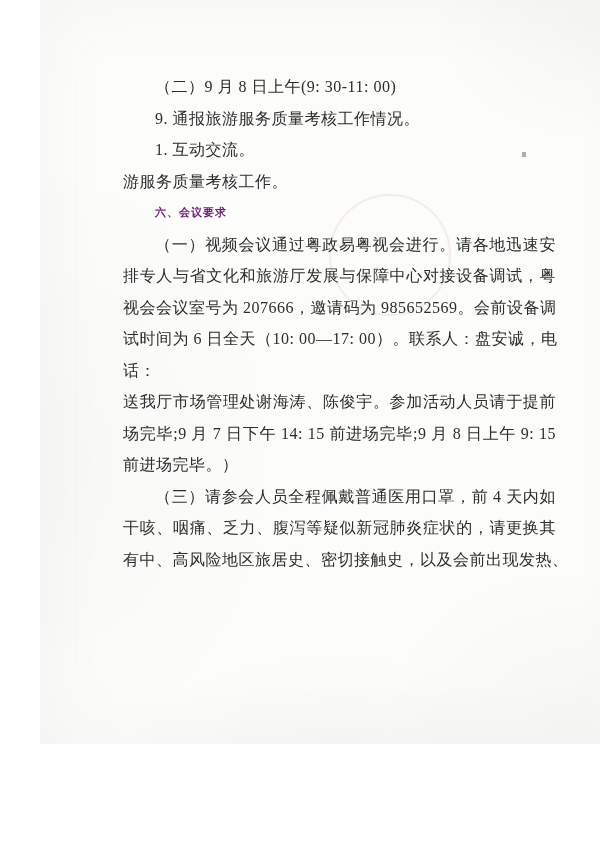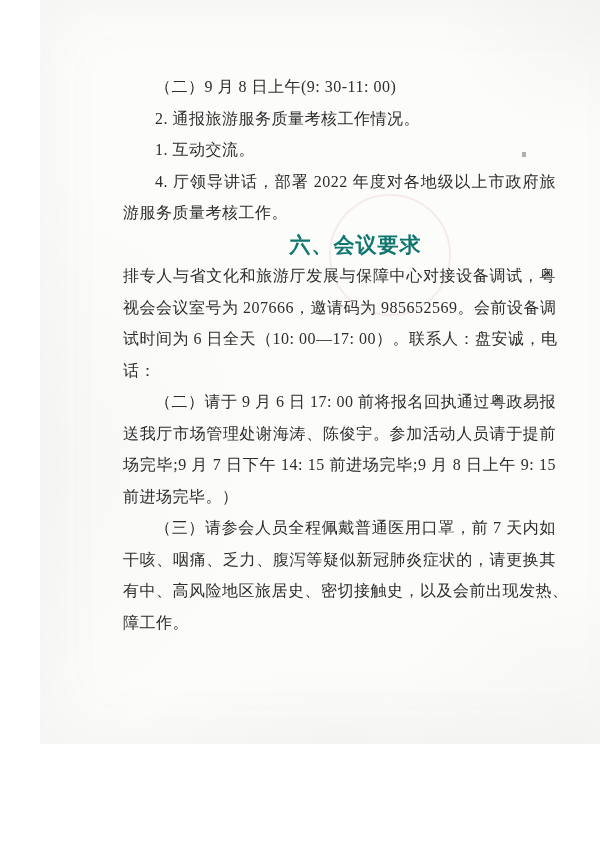--- a/index.html
+++ b/index.html
@@ -42,24 +42,23 @@
     text-align: left;
   }
   .line.fill {
     text-align: justify;
     text-align-last: justify;
   }
   .line.indent { text-indent: 32px; }
   .line.heading {
     font-family: "Liberation Sans", "DejaVu Sans", sans-serif;
     font-weight: bold;
-    font-size: 21px;
-    color: #0f766e;
+    font-size: 11px;
+    color: #701a75;
     letter-spacing: 1px;
-    text-align: center;
   }
   .page-number {
     position: absolute;
     left: 437px;
     top: 783px;
     width: 80px;
     text-align: center;
     font-size: 14px;
     color: #424242;
     letter-spacing: 2px;
@@ -88,40 +87,38 @@
 
 <div class="page">
 
   <div class="stamp-arc"></div>
   <div class="scan-speck"></div>
 
   <div class="content">
 
     <div class="line indent">（二）9 月 8 日上午(9: 30-11: 00)</div>
 
-    <div class="line indent">2. 通报旅游服务质量考核工作情况。</div>
+    <div class="line indent">9. 通报旅游服务质量考核工作情况。</div>
     <div class="line indent">1. 互动交流。</div>
 
-    <div class="line indent fill">4. 厅领导讲话，部署 2022 年度对各地级以上市政府旅</div>
     <div class="line">游服务质量考核工作。</div>
 
     <div class="line indent heading">六、会议要求</div>
 
+    <div class="line indent fill">（一）视频会议通过粤政易粤视会进行。请各地迅速安</div>
     <div class="line fill">排专人与省文化和旅游厅发展与保障中心对接设备调试，粤</div>
     <div class="line fill">视会会议室号为 207666，邀请码为 985652569。会前设备调</div>
     <div class="line fill">试时间为 6 日全天（10: 00—17: 00）。联系人：盘安诚，电</div>
     <div class="line">话：</div>
 
-    <div class="line indent fill">（二）请于 9 月 6 日 17: 00 前将报名回执通过粤政易报</div>
     <div class="line fill">送我厅市场管理处谢海涛、陈俊宇。参加活动人员请于提前</div>
     <div class="line fill">场完毕;9 月 7 日下午 14: 15 前进场完毕;9 月 8 日上午 9: 15</div>
     <div class="line">前进场完毕。）</div>
 
-    <div class="line indent fill">（三）请参会人员全程佩戴普通医用口罩，前 7 天内如</div>
+    <div class="line indent fill">（三）请参会人员全程佩戴普通医用口罩，前 4 天内如</div>
     <div class="line fill">干咳、咽痛、乏力、腹泻等疑似新冠肺炎症状的，请更换其</div>
     <div class="line fill">有中、高风险地区旅居史、密切接触史，以及会前出现发热、</div>
-    <div class="line">障工作。</div>
 
   </div>
 
   <div class="page-number">- 3 -</div>
 
 </div>
 
 </body></html>

